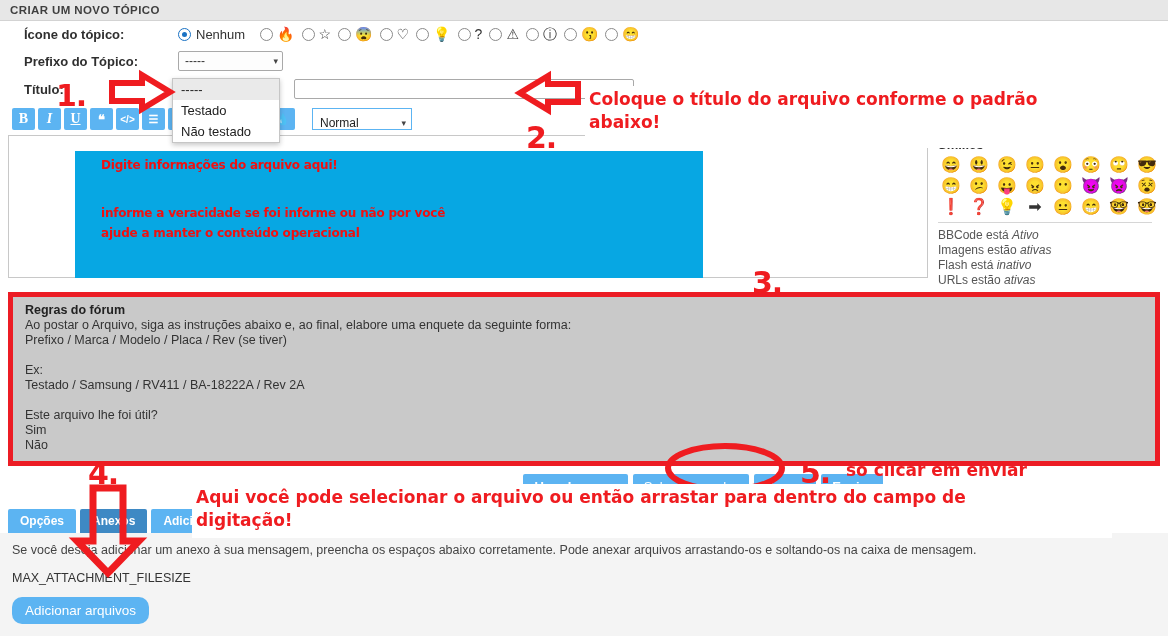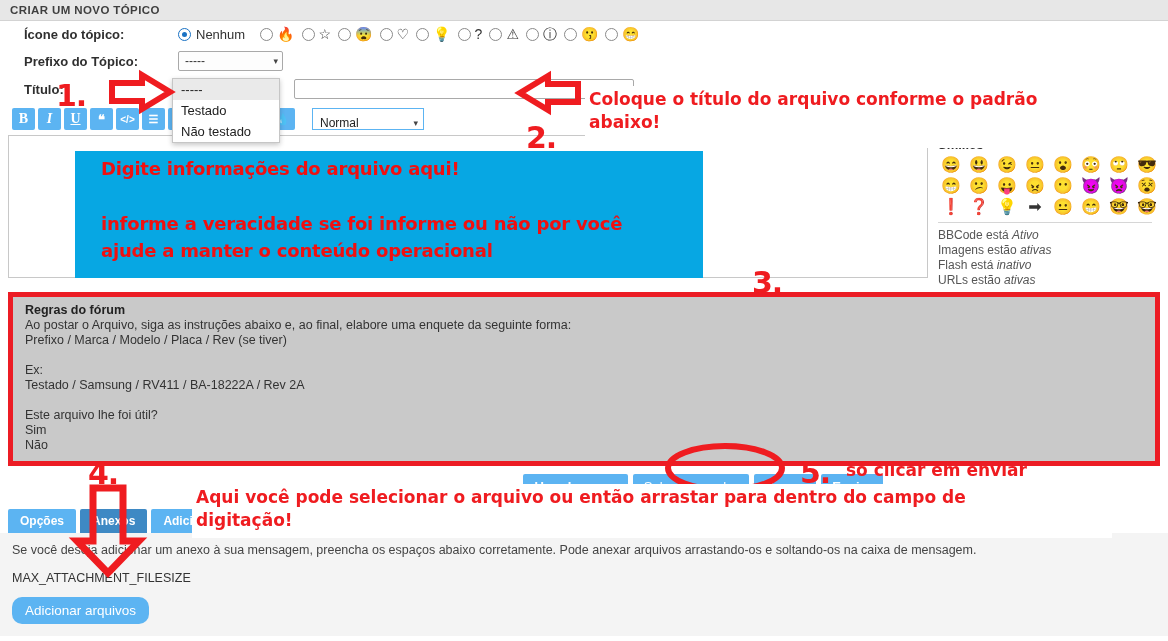--- a/index.html
+++ b/index.html
@@ -84,21 +84,21 @@
 
   
   .toolbar { display:flex; align-items:center; gap:3px; padding:5px 0 5px 12px; }
   .tbtn {
     width:23px;height:22px;background:#5cb4f2;color:#fff;
     display:flex;align-items:center;justify-content:center;
     font-size:13px; border-radius:2px; font-weight:bold;
   }
   .tbtn.serif { font-family:"Liberation Serif", serif; font-size:14px; }
   .fontsel {
-    margin-left:14px;width:112px;height:22px;background:#fff;
+    margin-left:14px;width:100px;height:22px;background:#fff;
     border:1px solid #5cb4f2; display:flex;align-items:center;
     justify-content:space-between;padding:8px 5px 0 7px;font-size:12px;color:#222;
   }
 
   
   .editor-wrap { display:flex; padding:0 8px 0 8px; }
   .editor {
     flex:1; height:143px; border:1px solid #c8c8c8; background:#fff;
     position:relative;
   }
@@ -111,21 +111,21 @@
   .sm-sep { border-top:1px solid #d6d6d6; margin:6px 8px 5px 0; }
   .sm-note { font-size:12px; color:#555; line-height:15px; }
   .sm-note i { font-style:italic; }
 
   
   .blue-block {
     position:absolute; left:66px; top:15px; width:628px; height:127px;
     background:#07a7e3;
   }
   .blue-block p {
-    margin:0; color:#f01010; font-weight:bold; font-size:18px;
+    margin:0; color:#f01010; font-weight:bold; font-size:12px;
     font-family:"DejaVu Sans", sans-serif; letter-spacing:-.2px;padding-left:26px;
   }
   .bb1 { padding:7px 0 0 10px; }
   .bb2 { padding:34px 0 0 10px; }
   .bb3 { padding:6px 0 0 10px; }
 
   
   .rules-outer { margin:4px 8px 0 8px; border:5px solid #ec1c24; }
   .rules {
     background:#c9c9c9; padding:6px 10px 8px 12px;

